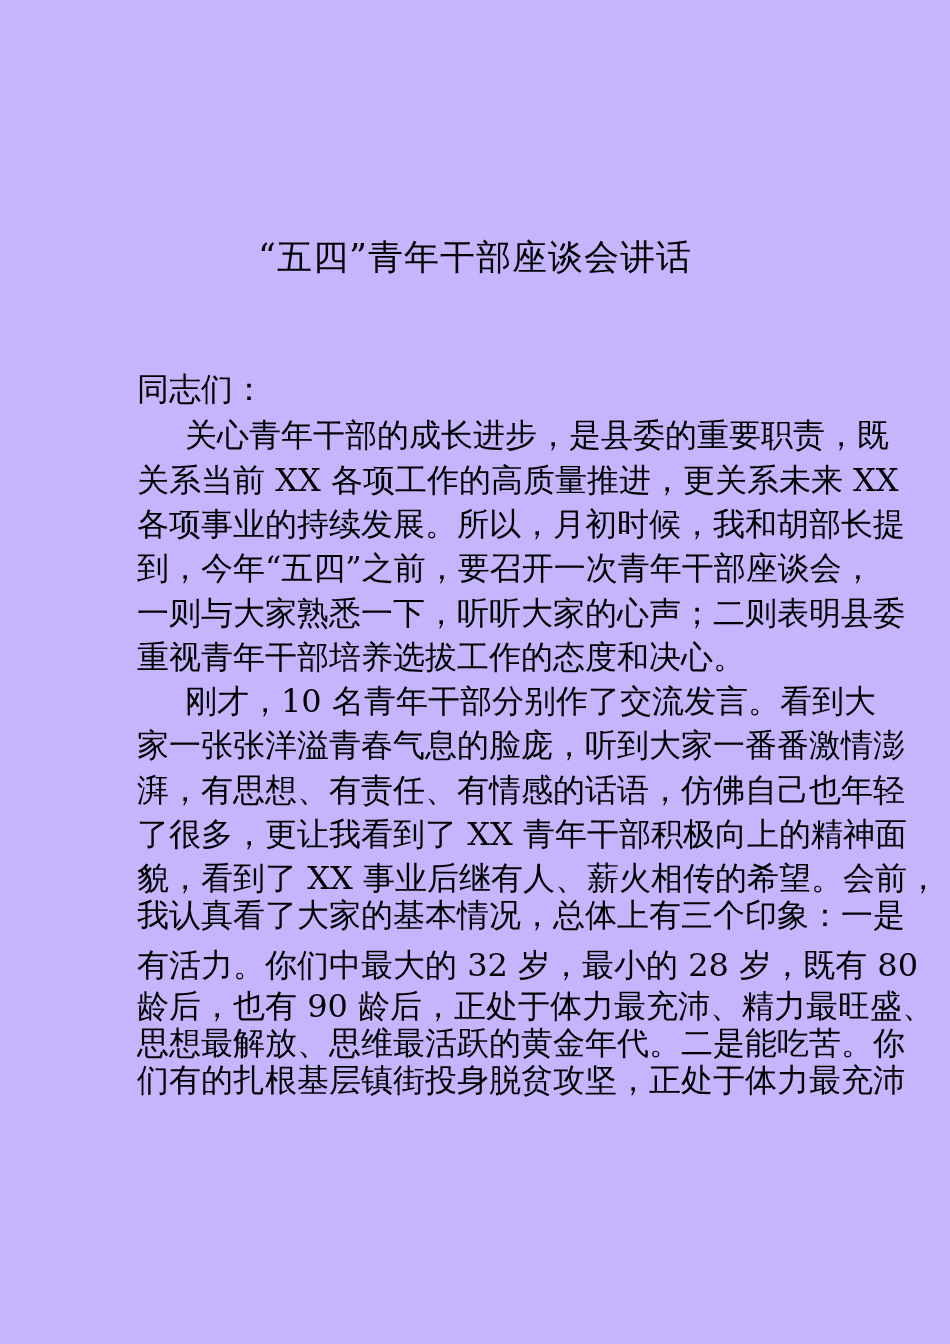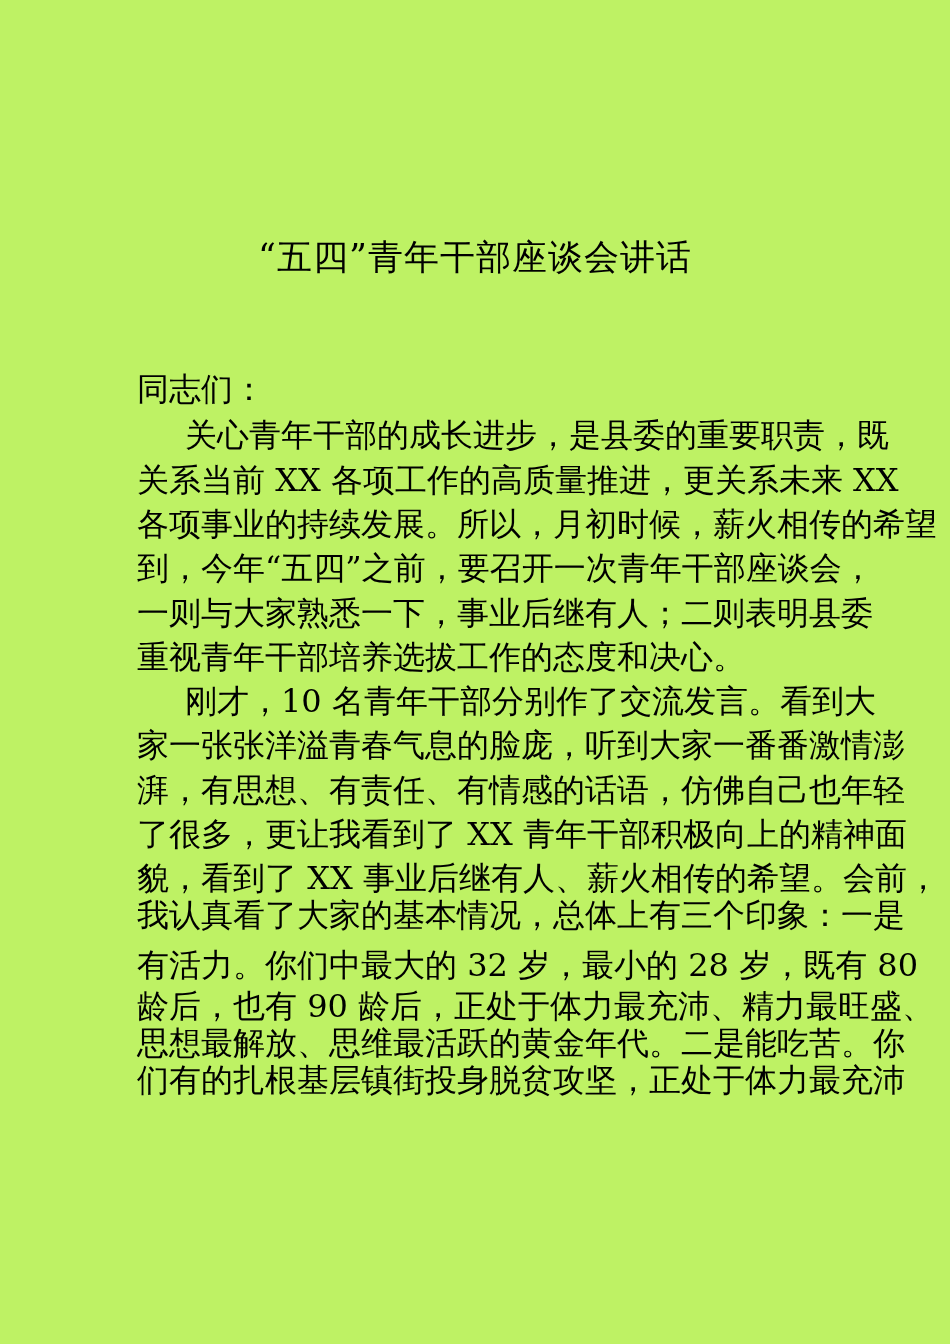--- a/index.html
+++ b/index.html
@@ -1,40 +1,40 @@
 <!DOCTYPE html>
 <html><head>
 <meta charset="utf-8">
 <style>
   html, body { margin:0; padding:0; background:#ffffff; }
   body { width:950px; height:1344px; position:relative; overflow:hidden;
          font-family:"DejaVu Serif","Liberation Serif",serif; color:#000; }
-  .page { position:absolute; left:0; top:0; width:950px; height:1344px; background:#bef264; }
+  .page { position:absolute; left:0; top:0; width:950px; height:1344px; background:#c4b5fd; }
   .title { position:absolute; left:0; width:950px; top:232px; text-align:center;
            font-size:35px; line-height:50px; letter-spacing:1px; white-space:nowrap; }
   .line { position:absolute; left:137px; width:690px; font-size:32px; line-height:40px;
           white-space:nowrap; text-align:justify; text-align-last:justify; }
   .line.indent { left:185px; width:635px; }
   .line.nojust { text-align:left; text-align-last:left; }
   .bold { font-family:"DejaVu Sans","Liberation Sans",sans-serif; font-weight:normal; }
 </style>
 </head>
 <body>
 
 <div class="page">
 
   <div class="title">“五四”青年干部座谈会讲话</div>
 
   <div class="line nojust" style="top:369px">同志们：</div>
 
   <div class="line indent" style="top:415px">关心青年干部的成长进步，是县委的重要职责，既</div>
   <div class="line" style="top:460px">关系当前 XX 各项工作的高质量推进，更关系未来 XX</div>
-  <div class="line" style="top:504px">各项事业的持续发展。所以，月初时候，薪火相传的希望</div>
+  <div class="line" style="top:504px">各项事业的持续发展。所以，月初时候，我和胡部长提</div>
   <div class="line" style="top:548px">到，今年“五四”之前，要召开一次青年干部座谈会，</div>
-  <div class="line" style="top:593px">一则与大家熟悉一下，事业后继有人；二则表明县委</div>
+  <div class="line" style="top:593px">一则与大家熟悉一下，听听大家的心声；二则表明县委</div>
   <div class="line nojust" style="top:637px">重视青年干部培养选拔工作的态度和决心。</div>
 
   <div class="line indent" style="top:681px">刚才，10 名青年干部分别作了交流发言。看到大</div>
   <div class="line" style="top:725px">家一张张洋溢青春气息的脸庞，听到大家一番番激情澎</div>
   <div class="line" style="top:770px">湃，有思想、有责任、有情感的话语，仿佛自己也年轻</div>
   <div class="line" style="top:814px">了很多，更让我看到了 XX 青年干部积极向上的精神面</div>
   <div class="line" style="top:858px">貌，看到了 XX 事业后继有人、薪火相传的希望。会前，</div>
 
   <div class="line" style="top:895px">
     <span>我认真看了大家的基本情况，总体上有三个印象：</span><span class="bold">一是</span>

